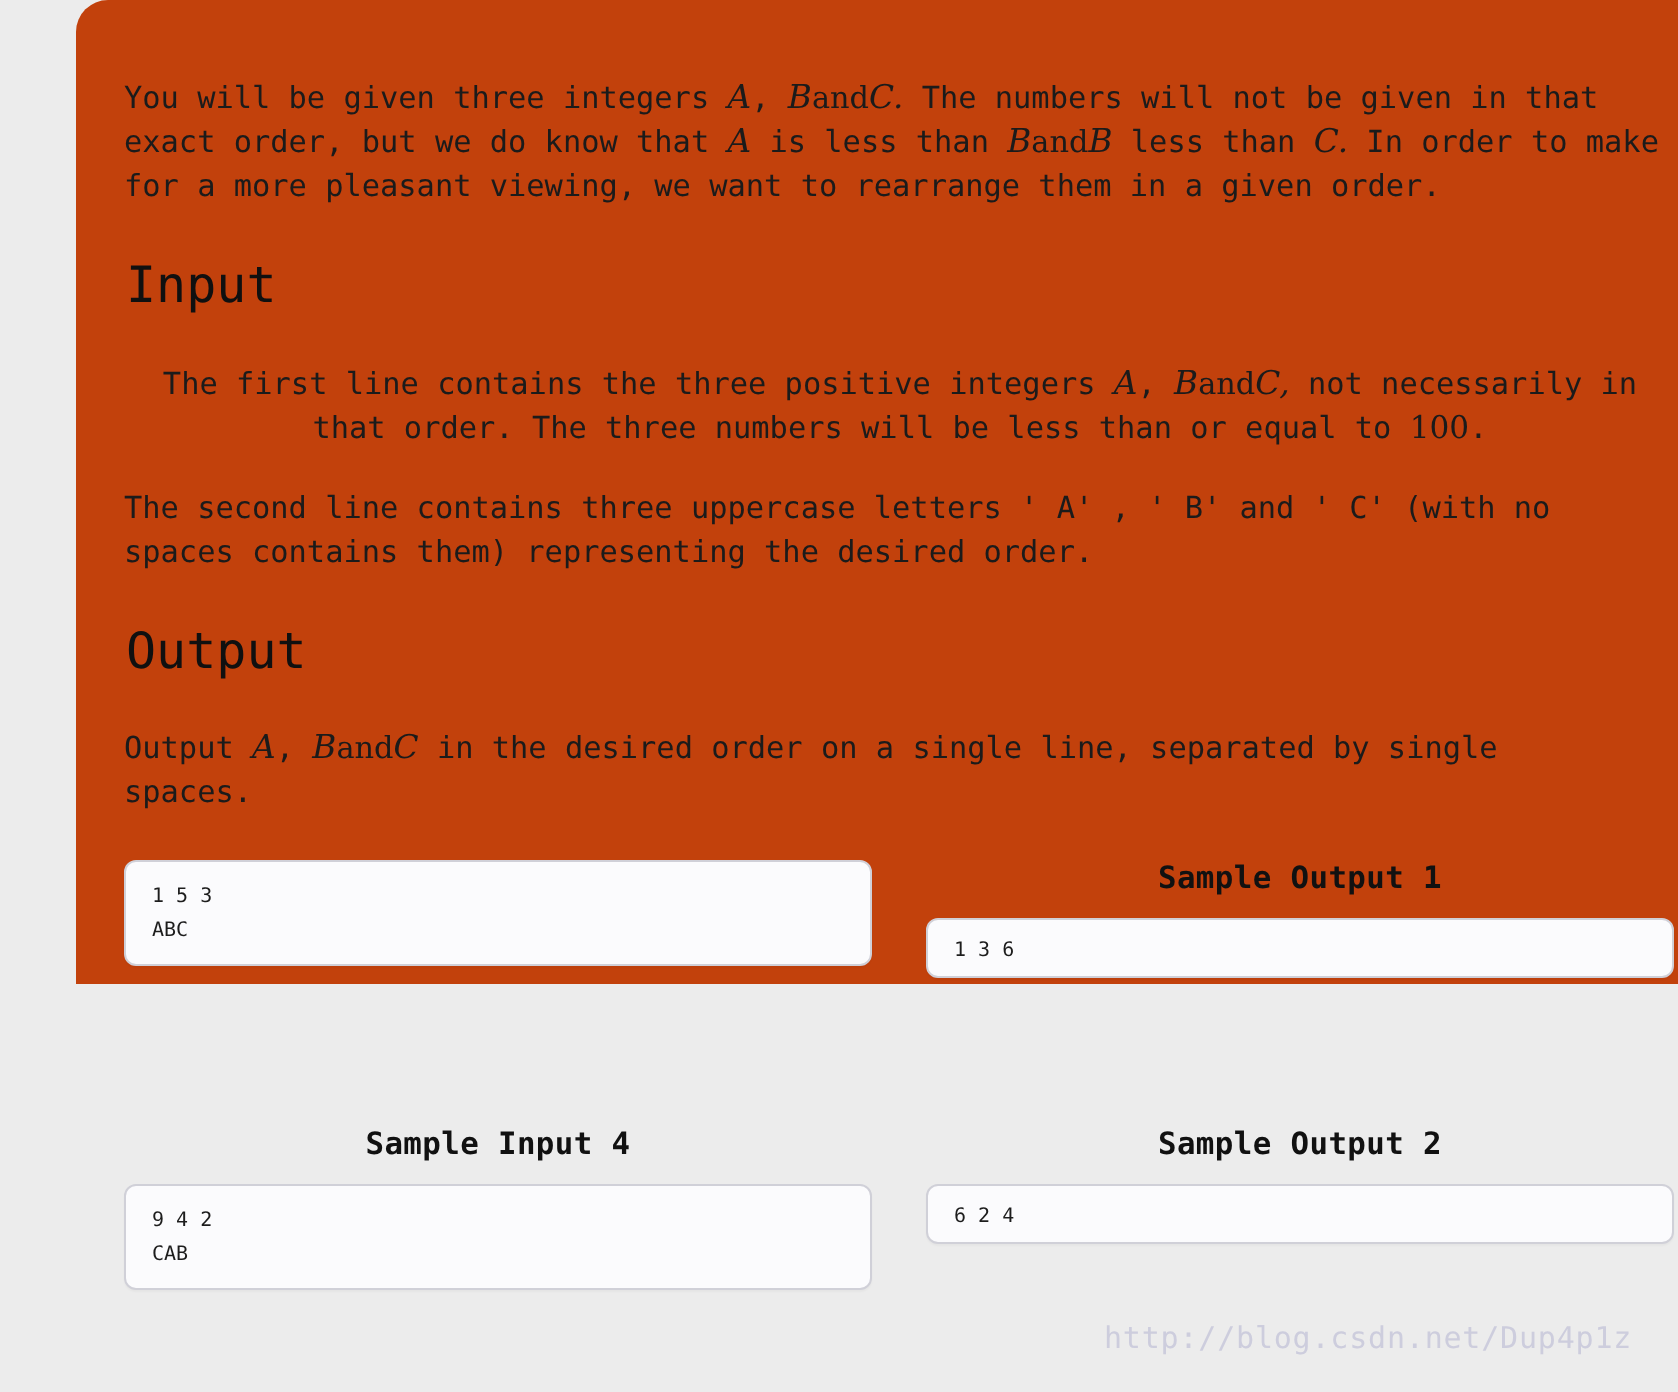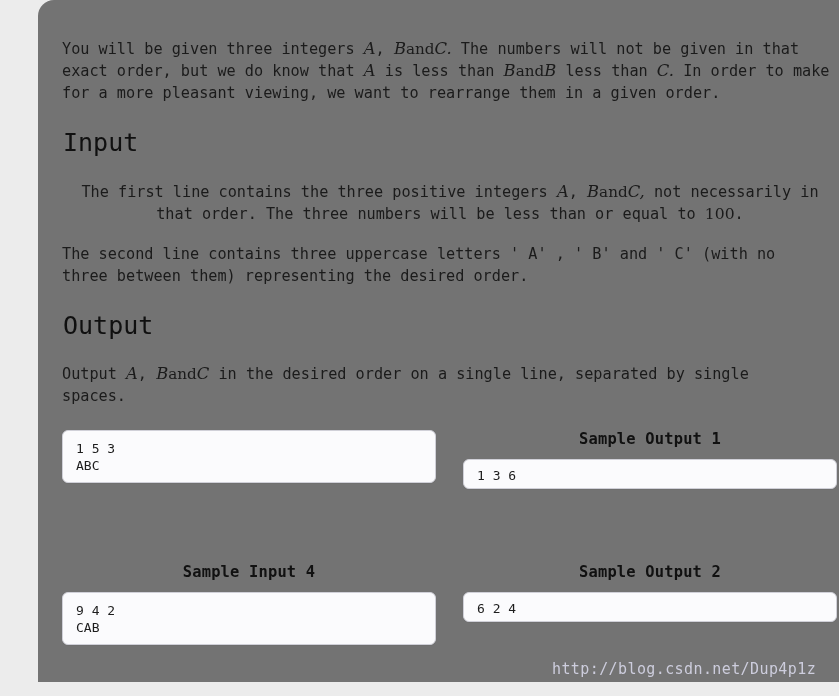--- a/index.html
+++ b/index.html
@@ -13,22 +13,22 @@
     font-family: "DejaVu Sans Mono", monospace;
     overflow: hidden;
   }
 
   
   #page-wrap {
     position: absolute;
     left: 38px;
     top: 0;
     width: 801px;
-    height: 682px;
-    background: #737373;
+    height: 492px;
+    background: #c2410c;
     border-top-left-radius: 16px;
     box-sizing: border-box;
     padding: 0;
   }
 
   .content {
     position: absolute;
     left: 24px;
     top: 0;
     width: 777px;
@@ -111,21 +111,21 @@
     letter-spacing: 0.2px;
   }
 
   .code-box {
     box-sizing: border-box;
     background: #fbfbfd;
     border: 1px solid #d0d0d8;
     border-radius: 6px;
     padding: 9px 12px 9px 13px;
     font-family: "DejaVu Sans Mono", monospace;
-    font-size: 13px;
+    font-size: 10px;
     line-height: 17px;
     color: #1d1d1d;
     white-space: pre;
     box-shadow: 0 1px 1px rgba(0,0,0,0.03);
   }
   .code-box.two-line { height: 53px; }
   .code-box.one-line { height: 30px; padding-top: 7px; }
 
   
   .watermark {
@@ -144,21 +144,21 @@
 
 <div id="page-wrap">
   <div class="content">
 
     <p class="para p1"><span>You will be given three integers </span><span class="mv">A</span><span>, </span><span class="mv">B</span><span class="msr">and</span><span class="mv">C.</span><span> The numbers will not be given in that exact order, but we do know that </span><span class="mv">A</span><span> is less than </span><span class="mv">B</span><span class="msr">and</span><span class="mv">B</span><span> less than </span><span class="mv">C.</span><span> In order to make for a more pleasant viewing, we want to rearrange them in a given order.</span></p>
 
     <h2 class="heading h-input">Input</h2>
 
     <p class="para p2"><span>The first line contains the three positive integers </span><span class="mv">A</span><span>, </span><span class="mv">B</span><span class="msr">and</span><span class="mv">C,</span><span> not necessarily in that order. The three numbers will be less than or equal to </span><span class="mnum">100</span><span>.</span></p>
 
-    <p class="para p3">The second line contains three uppercase letters ' A' , ' B'  and ' C'  (with no three between them) representing the desired order.</p>
+    <p class="para p3">The second line contains three uppercase letters ' A' , ' B'  and ' C'  (with no spaces contains them) representing the desired order.</p>
 
     <h2 class="heading h-output">Output</h2>
 
     <p class="para p4"><span>Output </span><span class="mv">A</span><span>, </span><span class="mv">B</span><span class="msr">and</span><span class="mv">C</span><span> in the desired order on a single line, separated by single spaces.</span></p>
 
     <div class="samples">
 
       <div class="sample-row">
         <div class="sample-col left">
           <div class="code-box two-line">1 5 3

